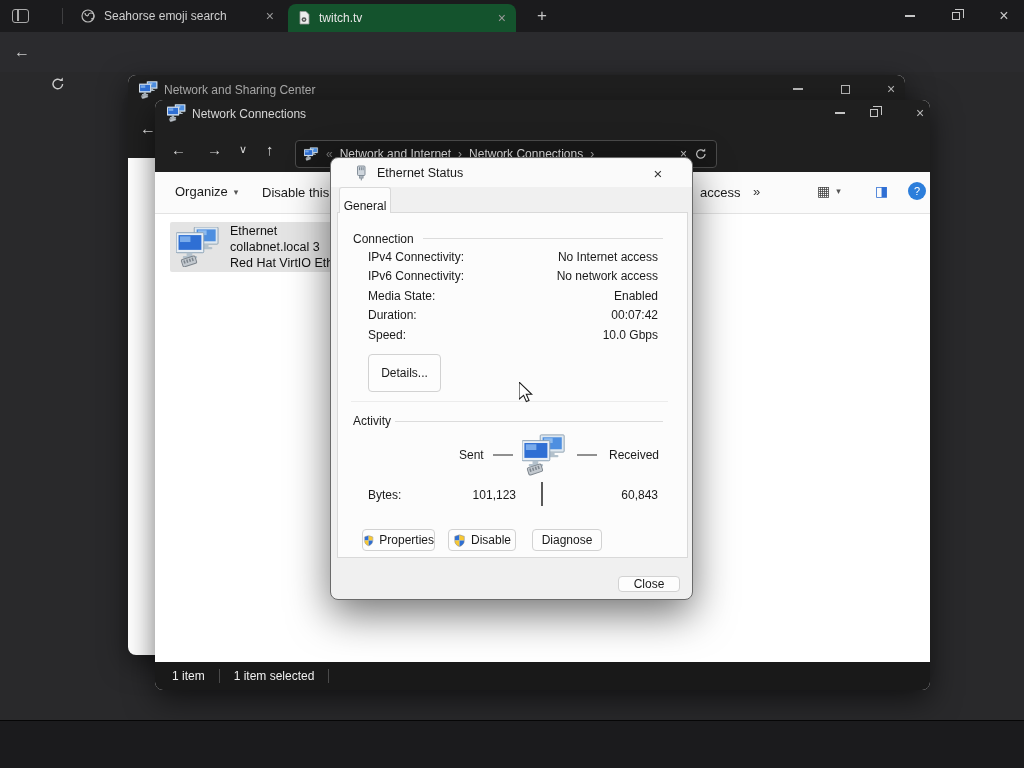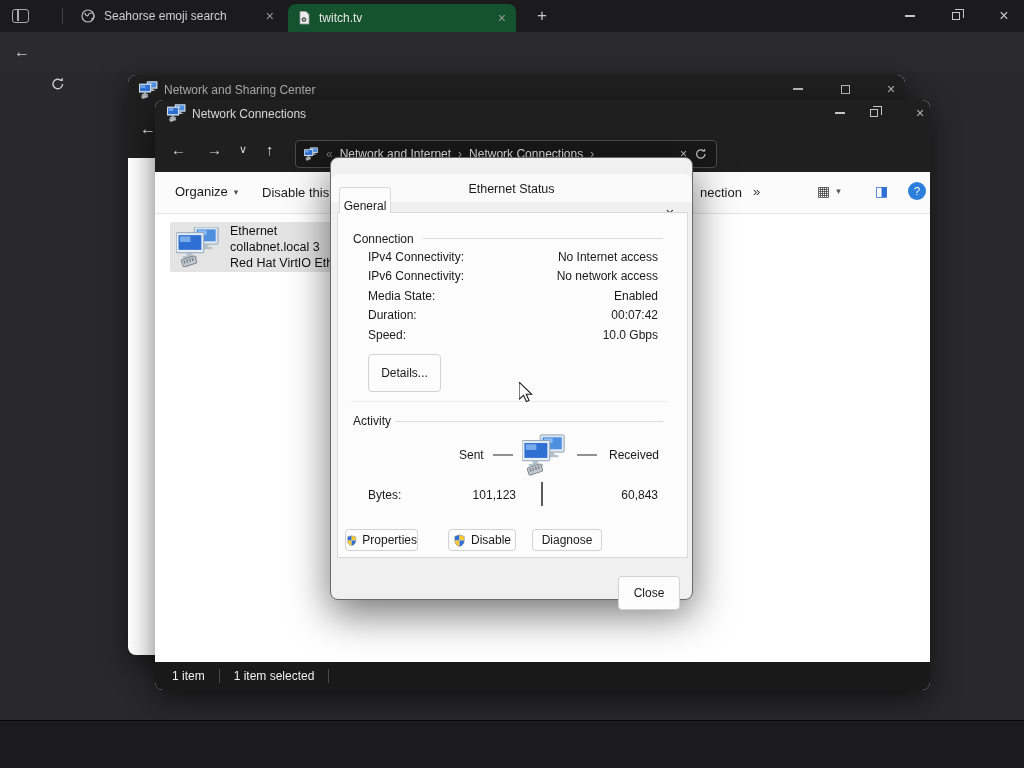--- a/index.html
+++ b/index.html
@@ -46,21 +46,21 @@
   #nc-cmdbar { left:0; top:72px; width:775px; height:42px; background:#fbfbfb; border-bottom:1px solid #e3e3e3; color:#1a1a1a; font-size:13px; }
   .cmditem { display:flex; align-items:center; gap:6px; color:#1a1a1a; }
   #nc-items { left:0; top:114px; width:775px; height:448px; background:#fff; }
   #eth-item { left:15px; top:8px; width:256px; height:50px; background:#e4e4e4; border-radius:2px; display:flex; align-items:center; padding:0 6px; gap:8px; }
   .eth-lines { font-size:12.5px; color:#111; line-height:16px; white-space:nowrap; }
   #nc-status { left:0; top:562px; width:775px; height:28px; background:#191919; color:#efefef; font-size:12px; display:flex; align-items:center; gap:14px; padding-left:17px; }
   .vsep { width:1px; height:14px; background:#4a4a4a; }
 
   
   #dlg { left:330px; top:157px; width:363px; height:443px; background:#f0f0f0; border:1px solid #6a6a6a; border-radius:8px; box-shadow:0 14px 40px rgba(0,0,0,.55); z-index:30; font-size:12px; color:#1a1a1a; }
-  #dlg-head { left:0; top:16px; width:361px; height:28px; background:#fafafa; border-radius:8px 8px 0 0; display:flex; align-items:center; padding:0 10px; gap:8px;flex-direction:column; }
+  #dlg-head { left:0; top:1px; width:361px; height:28px; background:#fafafa; border-radius:8px 8px 0 0; display:flex; align-items:center; padding:0 22px; gap:8px; }
   #dlg-title { font-size:12.5px; color:#1a1a1a; }
   #dlg-close { margin-left:auto; color:#333; font-size:15px; width:24px; text-align:center; }
   #tab-general { left:8px; top:29px; width:52px; height:26px; background:#fcfcfc; border:1px solid #d9d9d9; border-bottom:none; border-radius:3px 3px 0 0; display:flex; align-items:flex-end; justify-content:center; z-index:2; }
   #dlg-page { left:6px; top:54px; width:351px; height:346px; background:#fcfcfc; border:1px solid #d9d9d9; }
   .grp-label { color:#1a1a1a; }
   .grp-line { height:1px; background:#dcdcdc; }
   .rowlabel { color:#1a1a1a; }
   .rowvalue { color:#1a1a1a; text-align:right; }
   .dbtn { background:#fdfdfd; border:1px solid #d2d2d2; border-radius:4px; display:flex; align-items:center; justify-content:center; gap:5px; font-size:12px; color:#1a1a1a; }
   .dash { height:2px; background:#909090; }
@@ -254,21 +254,21 @@
           <use href="#refresh"></use>
         </svg>
     </div>
   </div>
   <div id="nc-cmdbar" class="abs">
     <div class="abs cmditem" style="left:20px;top:12px">
       <span>Organize</span>
       <span style="font-size:9px;color:#555">▾</span>
     </div>
     <span class="abs" style="left:107px;top:13px;white-space:nowrap">Disable this n</span>
-    <span class="abs" style="left:545px;top:13px">nection</span>
+    <span class="abs" style="left:545px;top:13px">access</span>
     <span class="abs" style="left:598px;top:12px;color:#333">»</span>
     <div class="abs cmditem" style="left:662px;top:11px">
       <span style="font-size:14px;color:#444">▦</span>
       <span style="font-size:9px;color:#555">▾</span>
     </div>
     <span class="abs" style="left:720px;top:11px;font-size:14px;color:#2f6fd4">◨</span>
     <div class="abs" style="left:753px;top:10px;width:18px;height:18px;border-radius:50%;background:#2c7edb;color:#fff;font-size:11px;display:flex;align-items:center;justify-content:center">?</div>
   </div>
   <div id="nc-items" class="abs">
     <div id="eth-item" class="abs">
@@ -333,37 +333,37 @@
       <use href="#pc"></use>
     </svg>
   <div class="abs dash" style="left:246px;top:296px;width:20px"></div>
   <span class="abs" style="left:278px;top:290px">Received</span>
 
   <span class="abs rowlabel" style="left:37px;top:330px">Bytes:</span>
   <span class="abs rowvalue" style="left:105px;top:330px;width:80px">101,123</span>
   <div class="abs" style="left:210px;top:324px;width:1.5px;height:24px;background:#5a5a5a"></div>
   <span class="abs rowvalue" style="left:247px;top:330px;width:80px">60,843</span>
 
-  <div class="abs dbtn" style="left:14px;top:371px;width:73px;height:22px">
+  <div class="abs dbtn" style="left:31px;top:371px;width:73px;height:22px">
     <svg width="13" height="13" viewBox="0 0 16 16">
         <use href="#shield"></use>
       </svg>
     <span>Properties</span>
   </div>
   <div class="abs dbtn" style="left:117px;top:371px;width:68px;height:22px">
     <svg width="13" height="13" viewBox="0 0 16 16">
         <use href="#shield"></use>
       </svg>
     <span>Disable</span>
   </div>
   <div class="abs dbtn" style="left:201px;top:371px;width:70px;height:22px">
       <span>Diagnose</span>
     </div>
 
-  <div class="abs dbtn" style="left:287px;top:418px;width:62px;height:34px">
+  <div class="abs dbtn" style="left:287px;top:418px;width:62px;height:16px">
       <span>Close</span>
     </div>
 </div>
 
 <svg class="abs cursor" style="left:519px;top:382px" width="14" height="21" viewBox="0 0 14 21">
     <use href="#curs"></use>
   </svg>
 
 <div id="taskbar" class="abs">
   

